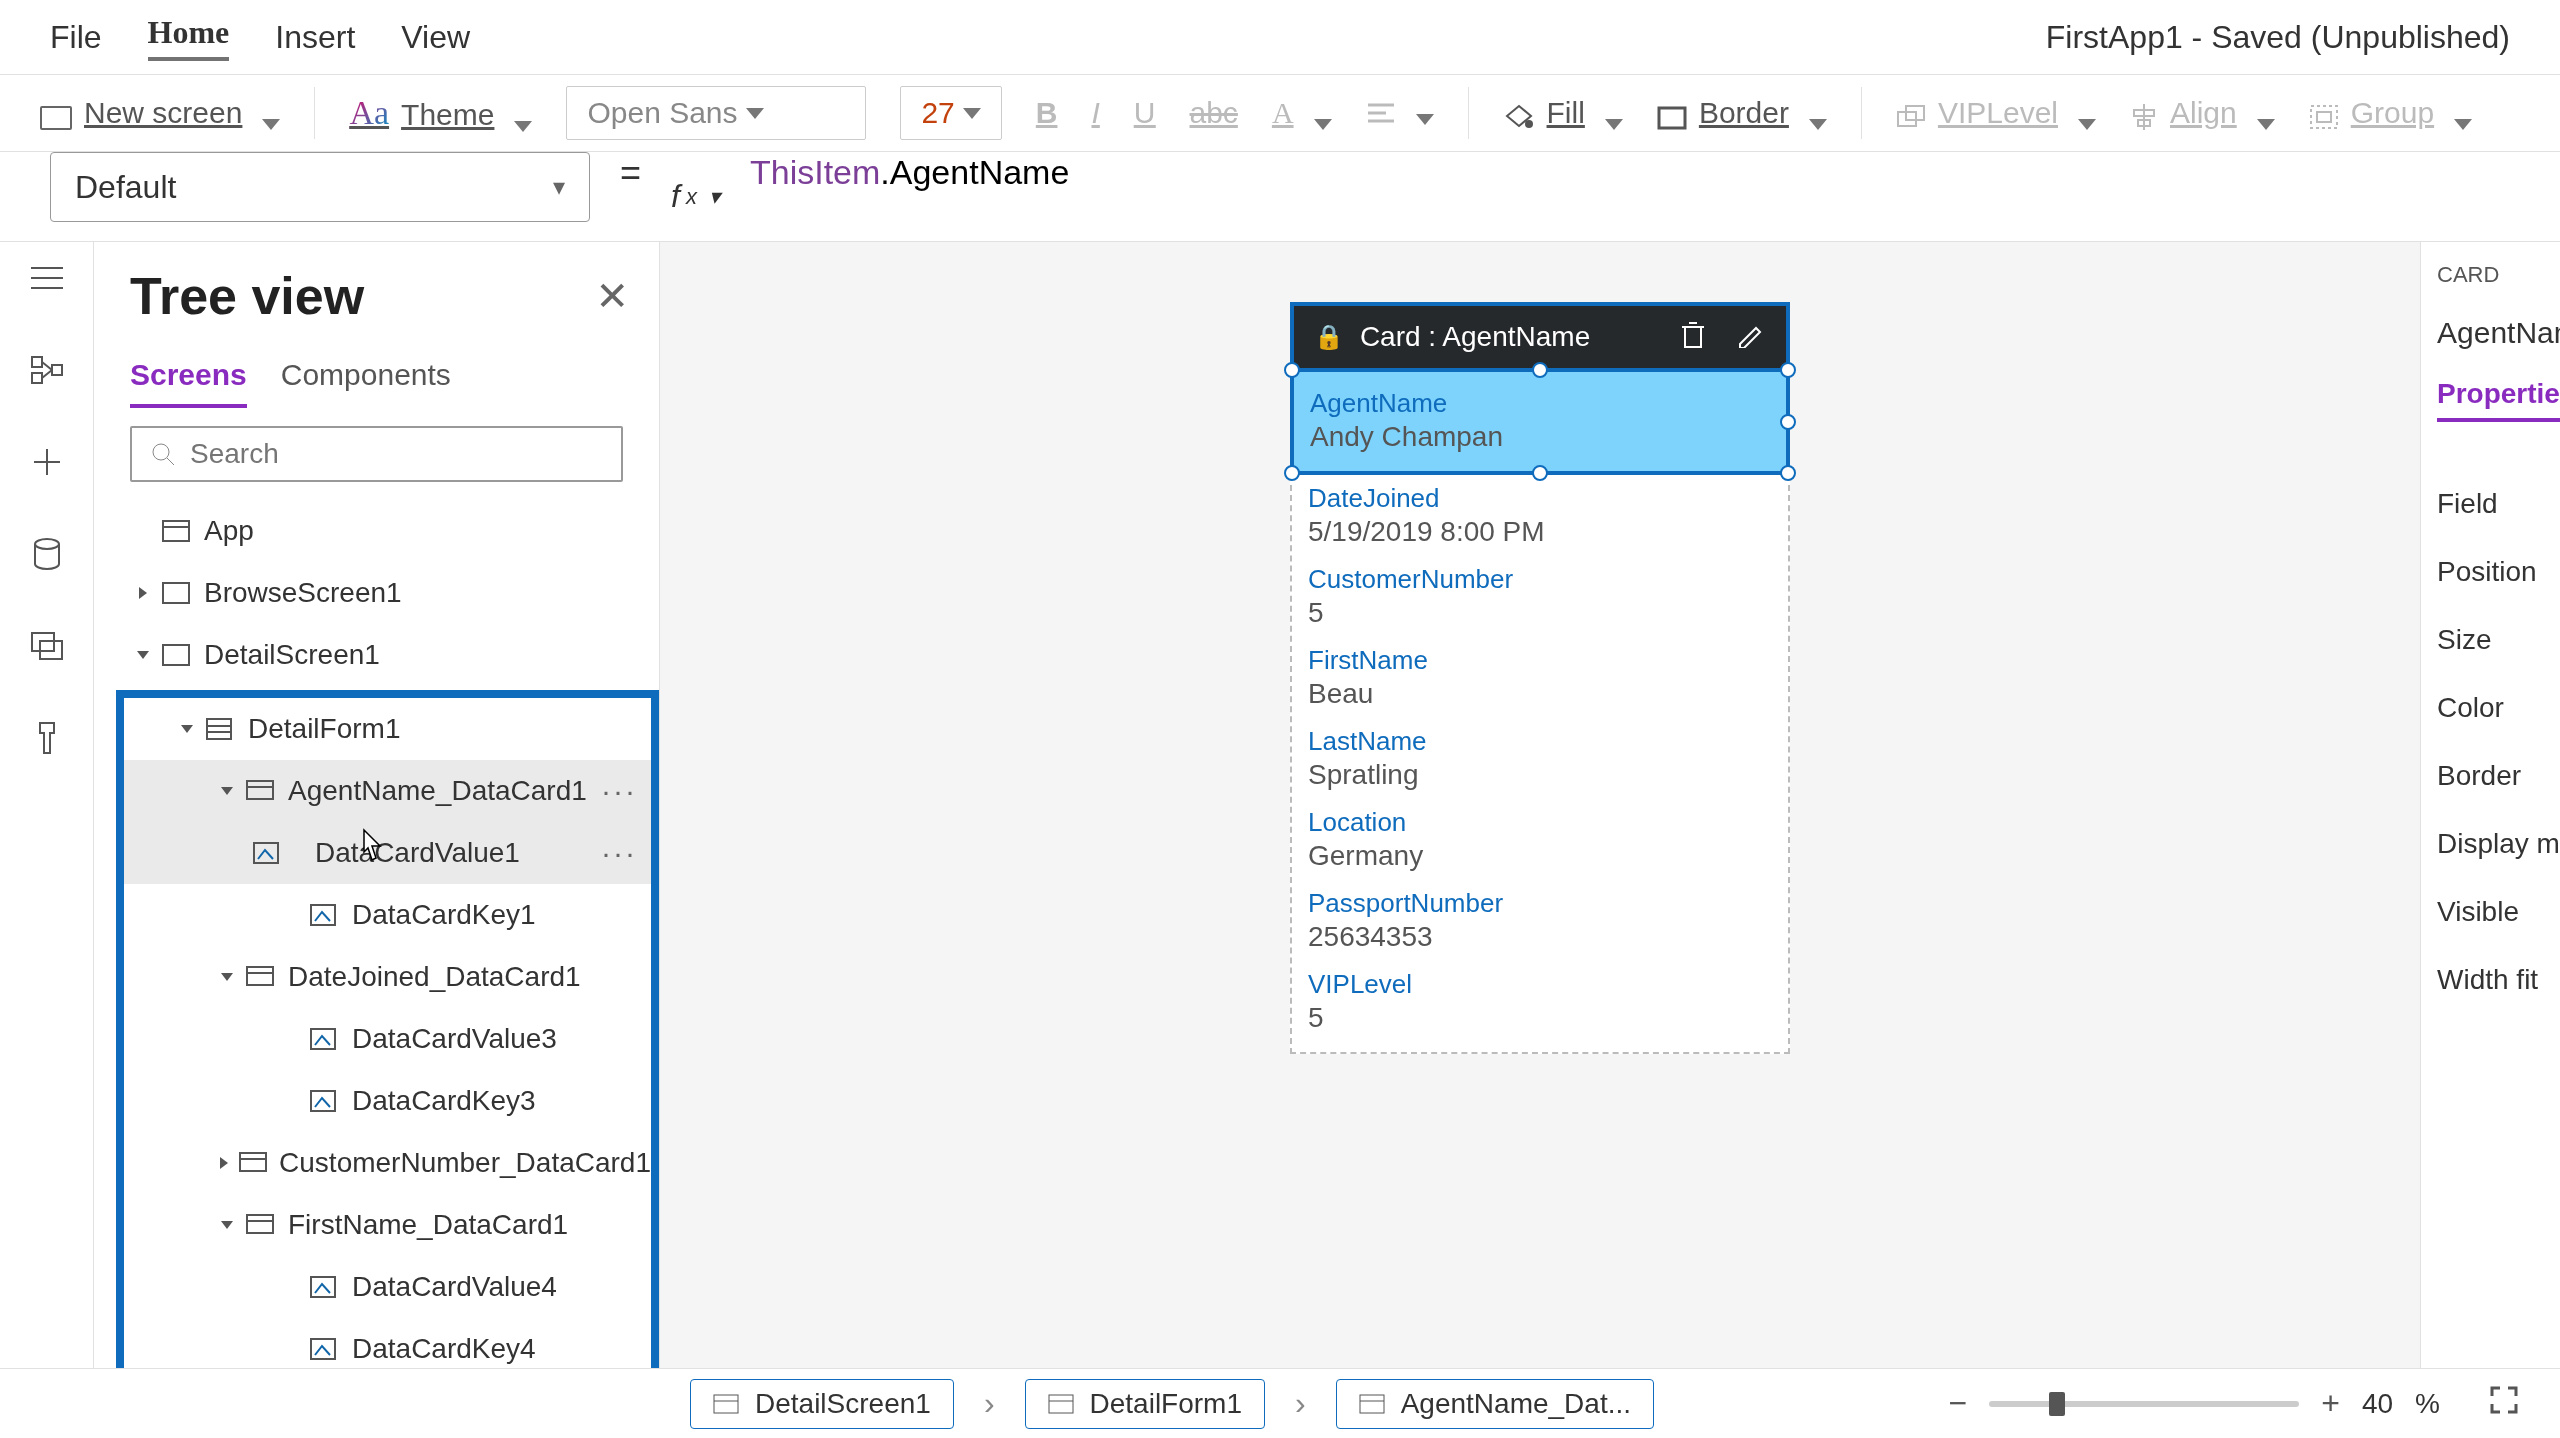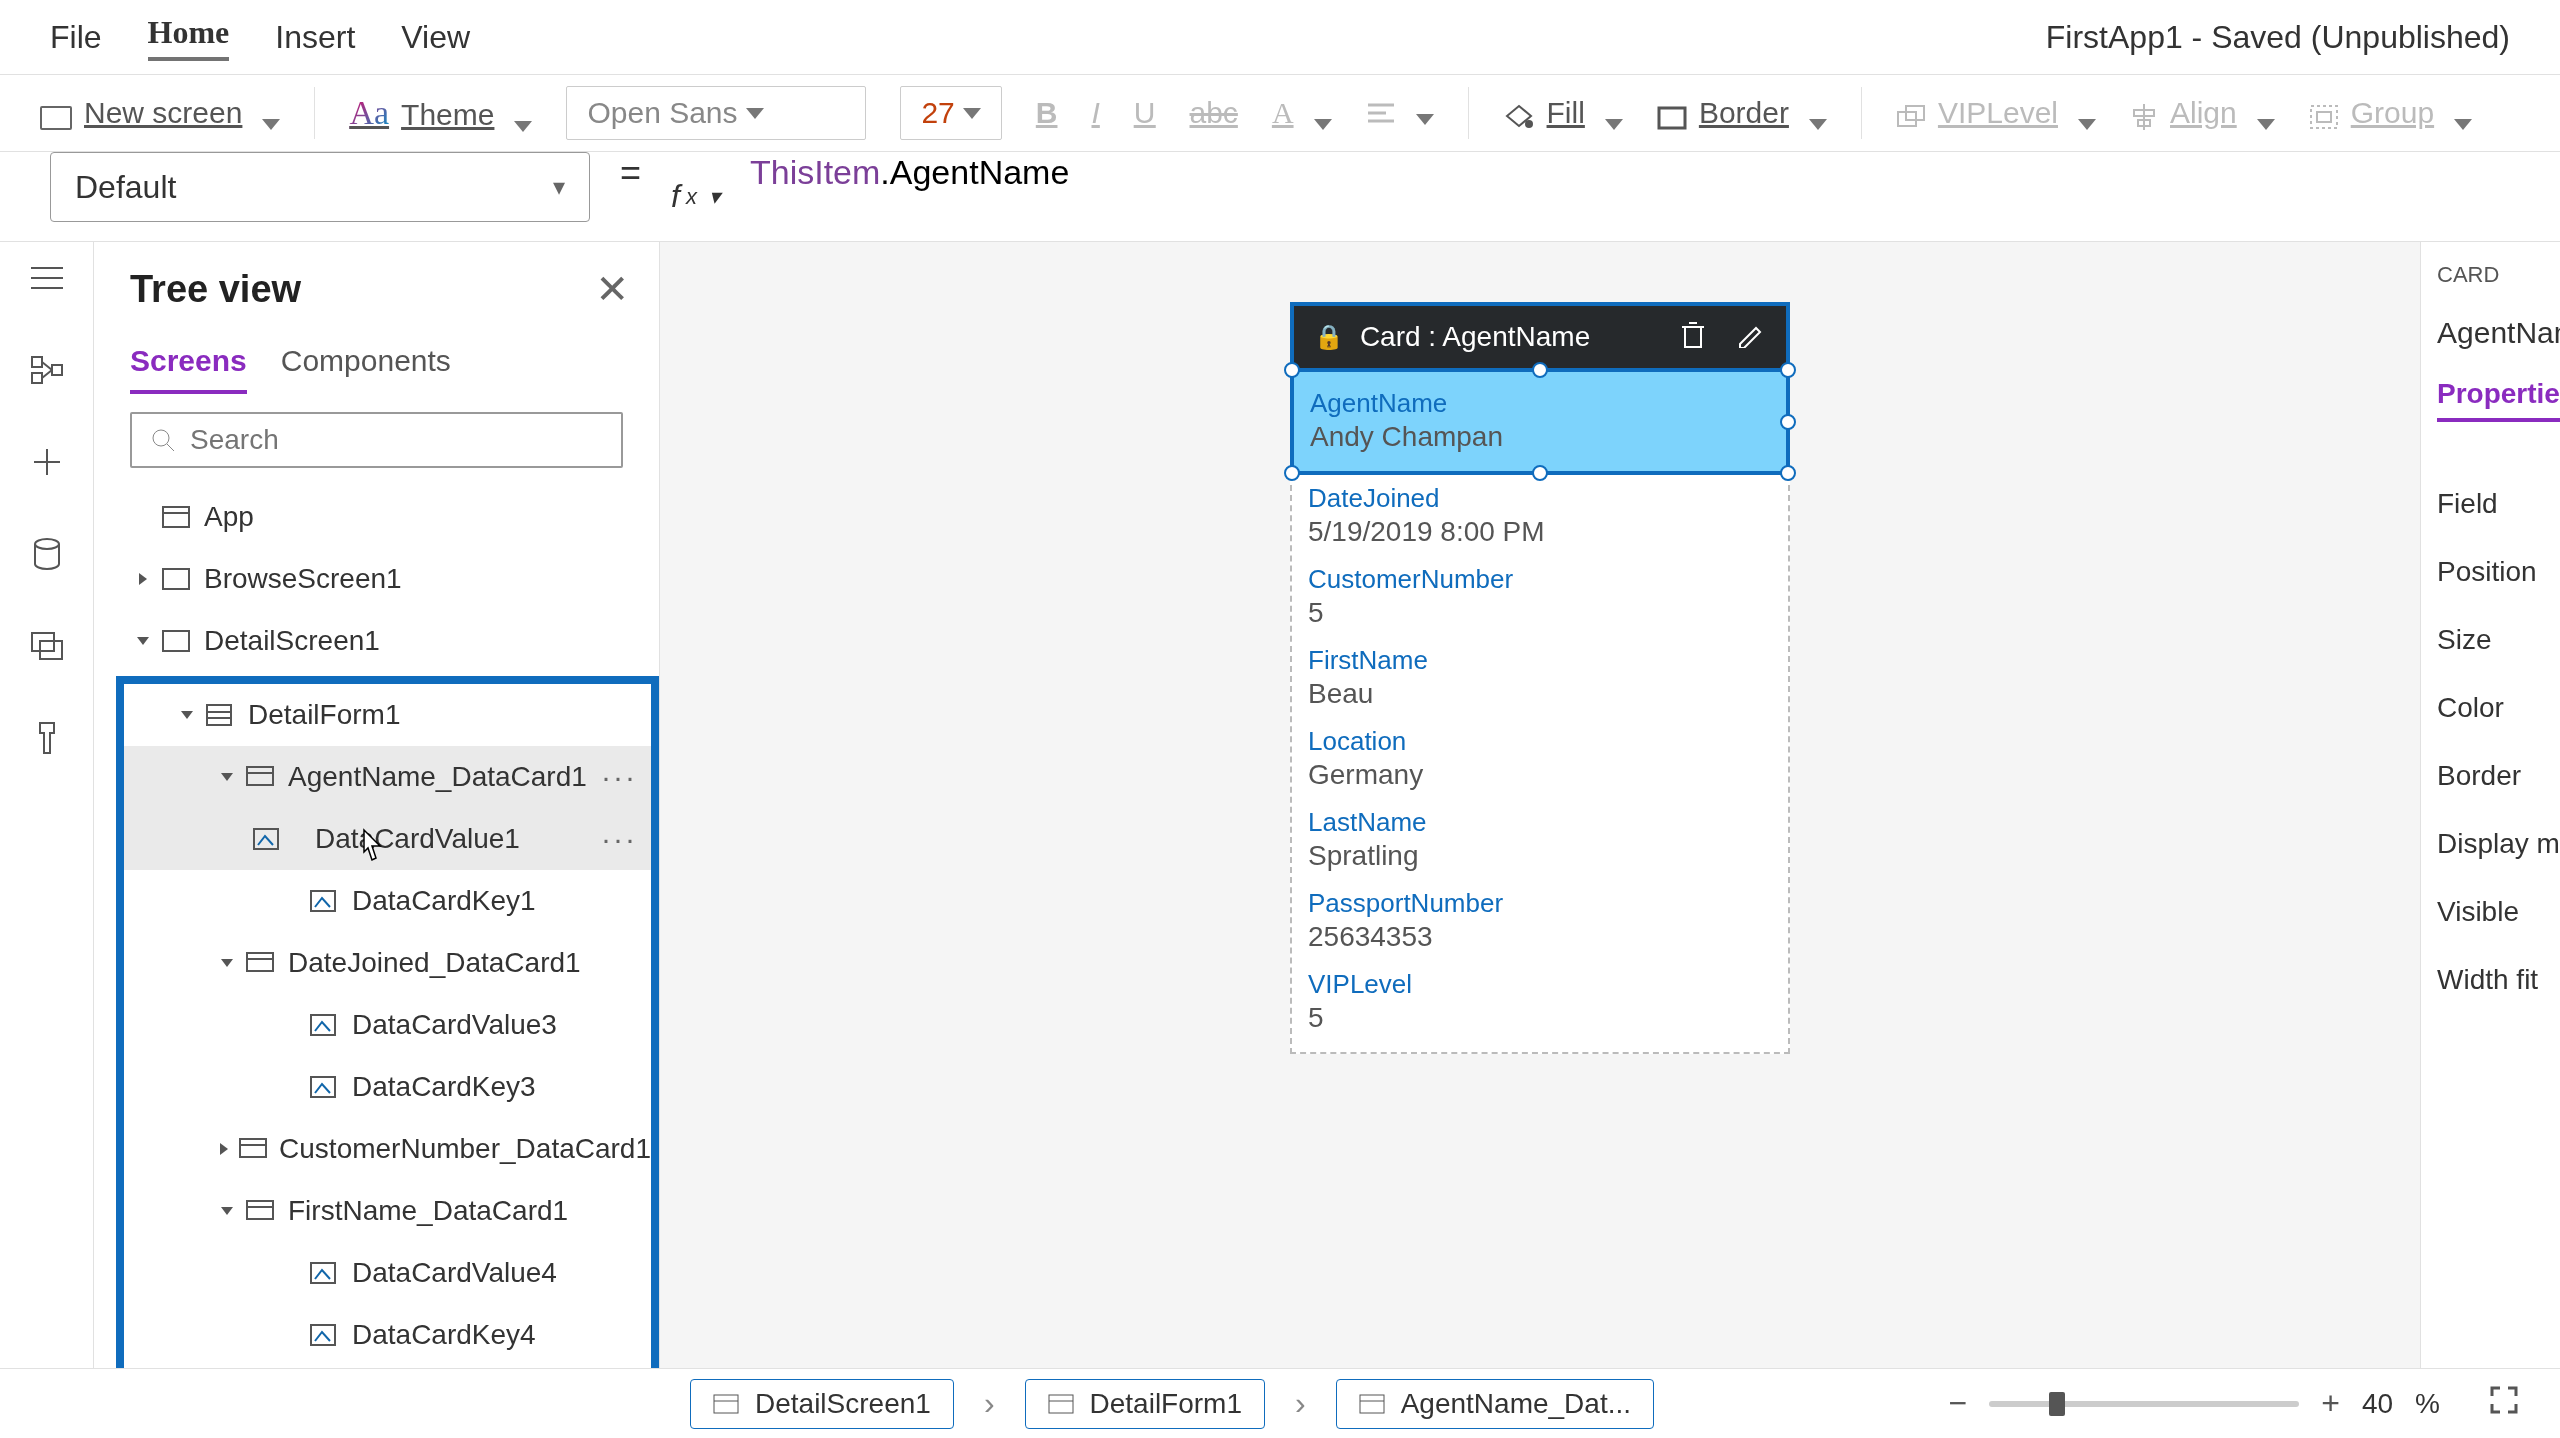--- a/index.html
+++ b/index.html
@@ -35,21 +35,21 @@
 .main { display:flex; height:calc(100% - 74px - 78px - 90px - 70px); }
 
 
 .rail { width:94px; border-right:1px solid #e1e1e1; display:flex; flex-direction:column; align-items:center; padding-top:20px; gap:60px; }
 .rail .r { width:40px; height:32px; display:flex; align-items:center; justify-content:center; cursor:pointer; }
 .rail svg { stroke:#555; fill:none; stroke-width:2; }
 
 
 .tree-panel { width:566px; border-right:1px solid #e1e1e1; display:flex; flex-direction:column; }
 .tree-head { display:flex; justify-content:space-between; align-items:center; padding:24px 30px 10px 36px; }
-.tree-head h1 { font-size:38px; font-weight:600; color:#222; }
+.tree-head h1 { font-size:52px; font-weight:600; color:#222; }
 .tree-head .close { font-size:40px; color:#666; cursor:pointer; }
 .tree-tabs { display:flex; gap:34px; padding:22px 36px 0 36px; font-size:30px; color:#555; }
 .tree-tabs .tab { padding-bottom:12px; cursor:pointer; }
 .tree-tabs .tab.active { color:#8A2BBF; border-bottom:4px solid #8A2BBF; font-weight:600; }
 .search-wrap { padding:18px 36px; }
 .search-box { border:2px solid #999; height:56px; display:flex; align-items:center; padding:0 18px; gap:14px; color:#888; border-radius:2px; }
 .search-box svg { stroke:#888; fill:none; }
 .search-box input { border:none; outline:none; font-size:28px; flex:1; color:#333; }
 
 .tree-body { flex:1; overflow:hidden; position:relative; }
@@ -476,26 +476,26 @@
             </div>
             <div class="form-field">
               <div class="flabel">CustomerNumber</div>
               <div class="fval">5</div>
             </div>
             <div class="form-field">
               <div class="flabel">FirstName</div>
               <div class="fval">Beau</div>
             </div>
             <div class="form-field">
+              <div class="flabel">LastName</div>
+              <div class="fval">Spratling</div>
+            </div>
+            <div class="form-field">
               <div class="flabel">Location</div>
               <div class="fval">Germany</div>
-            </div>
-            <div class="form-field">
-              <div class="flabel">LastName</div>
-              <div class="fval">Spratling</div>
             </div>
             <div class="form-field">
               <div class="flabel">PassportNumber</div>
               <div class="fval">25634353</div>
             </div>
             <div class="form-field">
               <div class="flabel">VIPLevel</div>
               <div class="fval">5</div>
             </div>
           </div>

